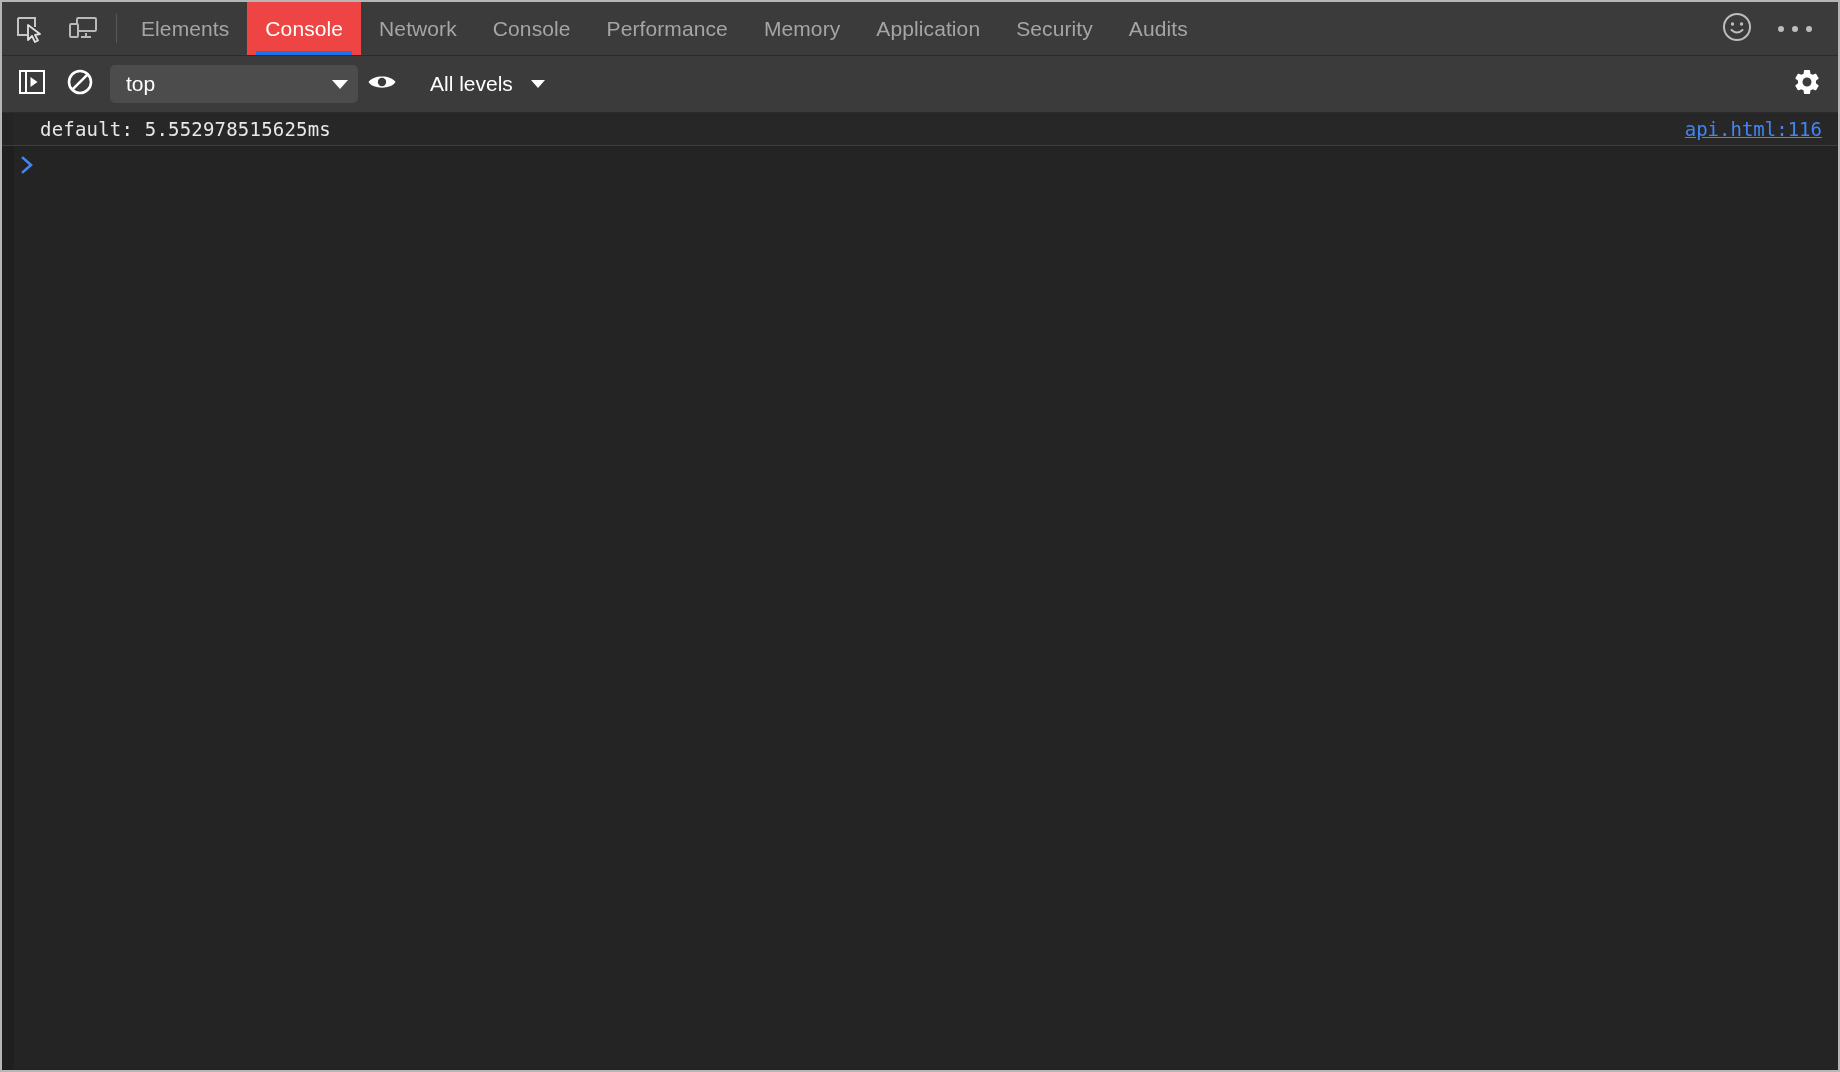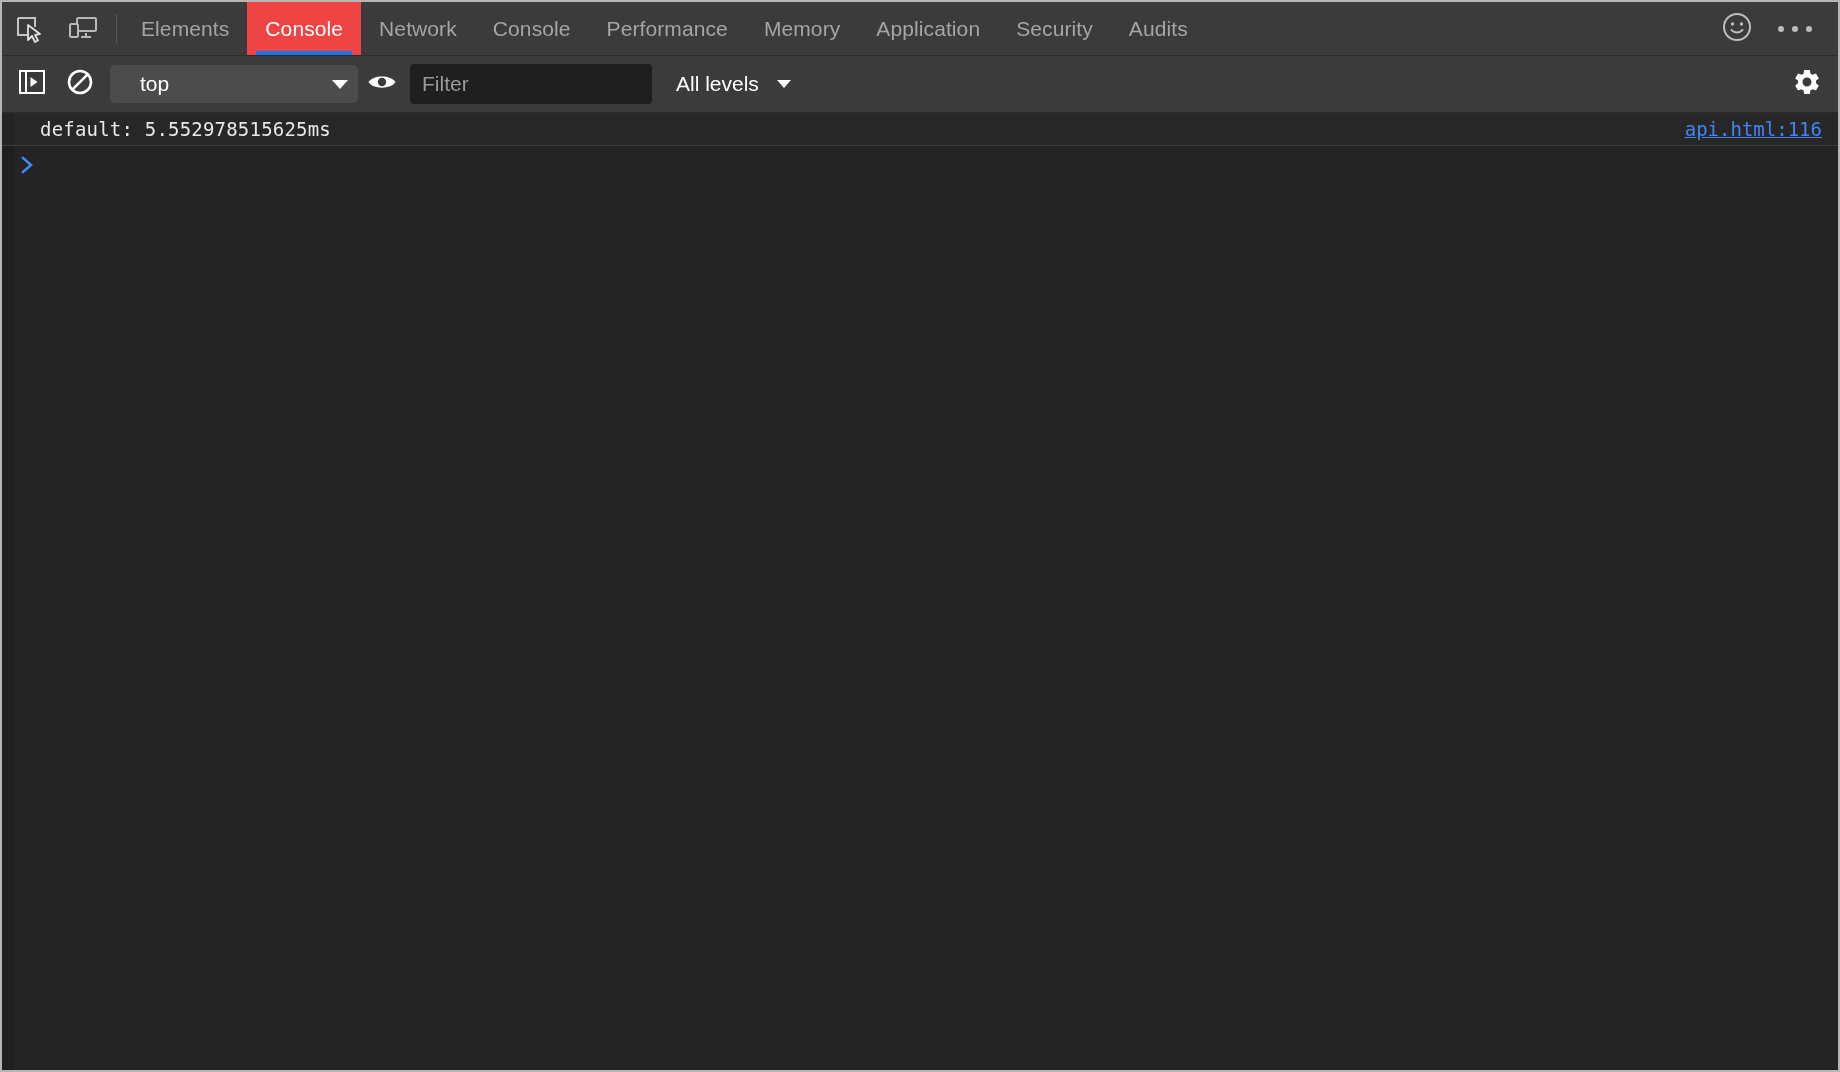--- a/index.html
+++ b/index.html
@@ -137,21 +137,21 @@
 
   .context-select {
     position: relative;
     width: 248px;
     height: 38px;
     margin-left: 6px;
     background: #4c4c4c;
     border-radius: 5px;
     display: flex;
     align-items: center;
-    padding: 0 10px 0 30px;
+    padding: 0 10px 0 16px;
     box-sizing: border-box;
     flex: 0 0 auto;
   }
   .context-select .val {
     font-size: 21px;
     color: #ffffff;
     flex: 1 1 auto;
     white-space: nowrap;
     overflow: hidden;
   }
@@ -400,21 +400,20 @@
 
     <div class="tbar-icon">
       <span>
         <svg width="30" height="22" viewBox="0 0 30 22">
           <path d="M1.5 11 C6 3.5, 24 3.5, 28.5 11 C24 18.5, 6 18.5, 1.5 11 Z" fill="#ffffff"></path>
           <circle cx="15" cy="11" r="4.2" fill="#3b3b3b"></circle>
         </svg>
       </span>
     </div>
 
-    <input class="filter-input" type="text" value="" placeholder="Filter" style="">
 
     <div class="levels">
       <span class="lbl">All levels</span>
       <span class="caret"></span>
     </div>
 
     <div class="toolbar-spacer"></div>
 
     <div class="gear-btn">
       <span>

